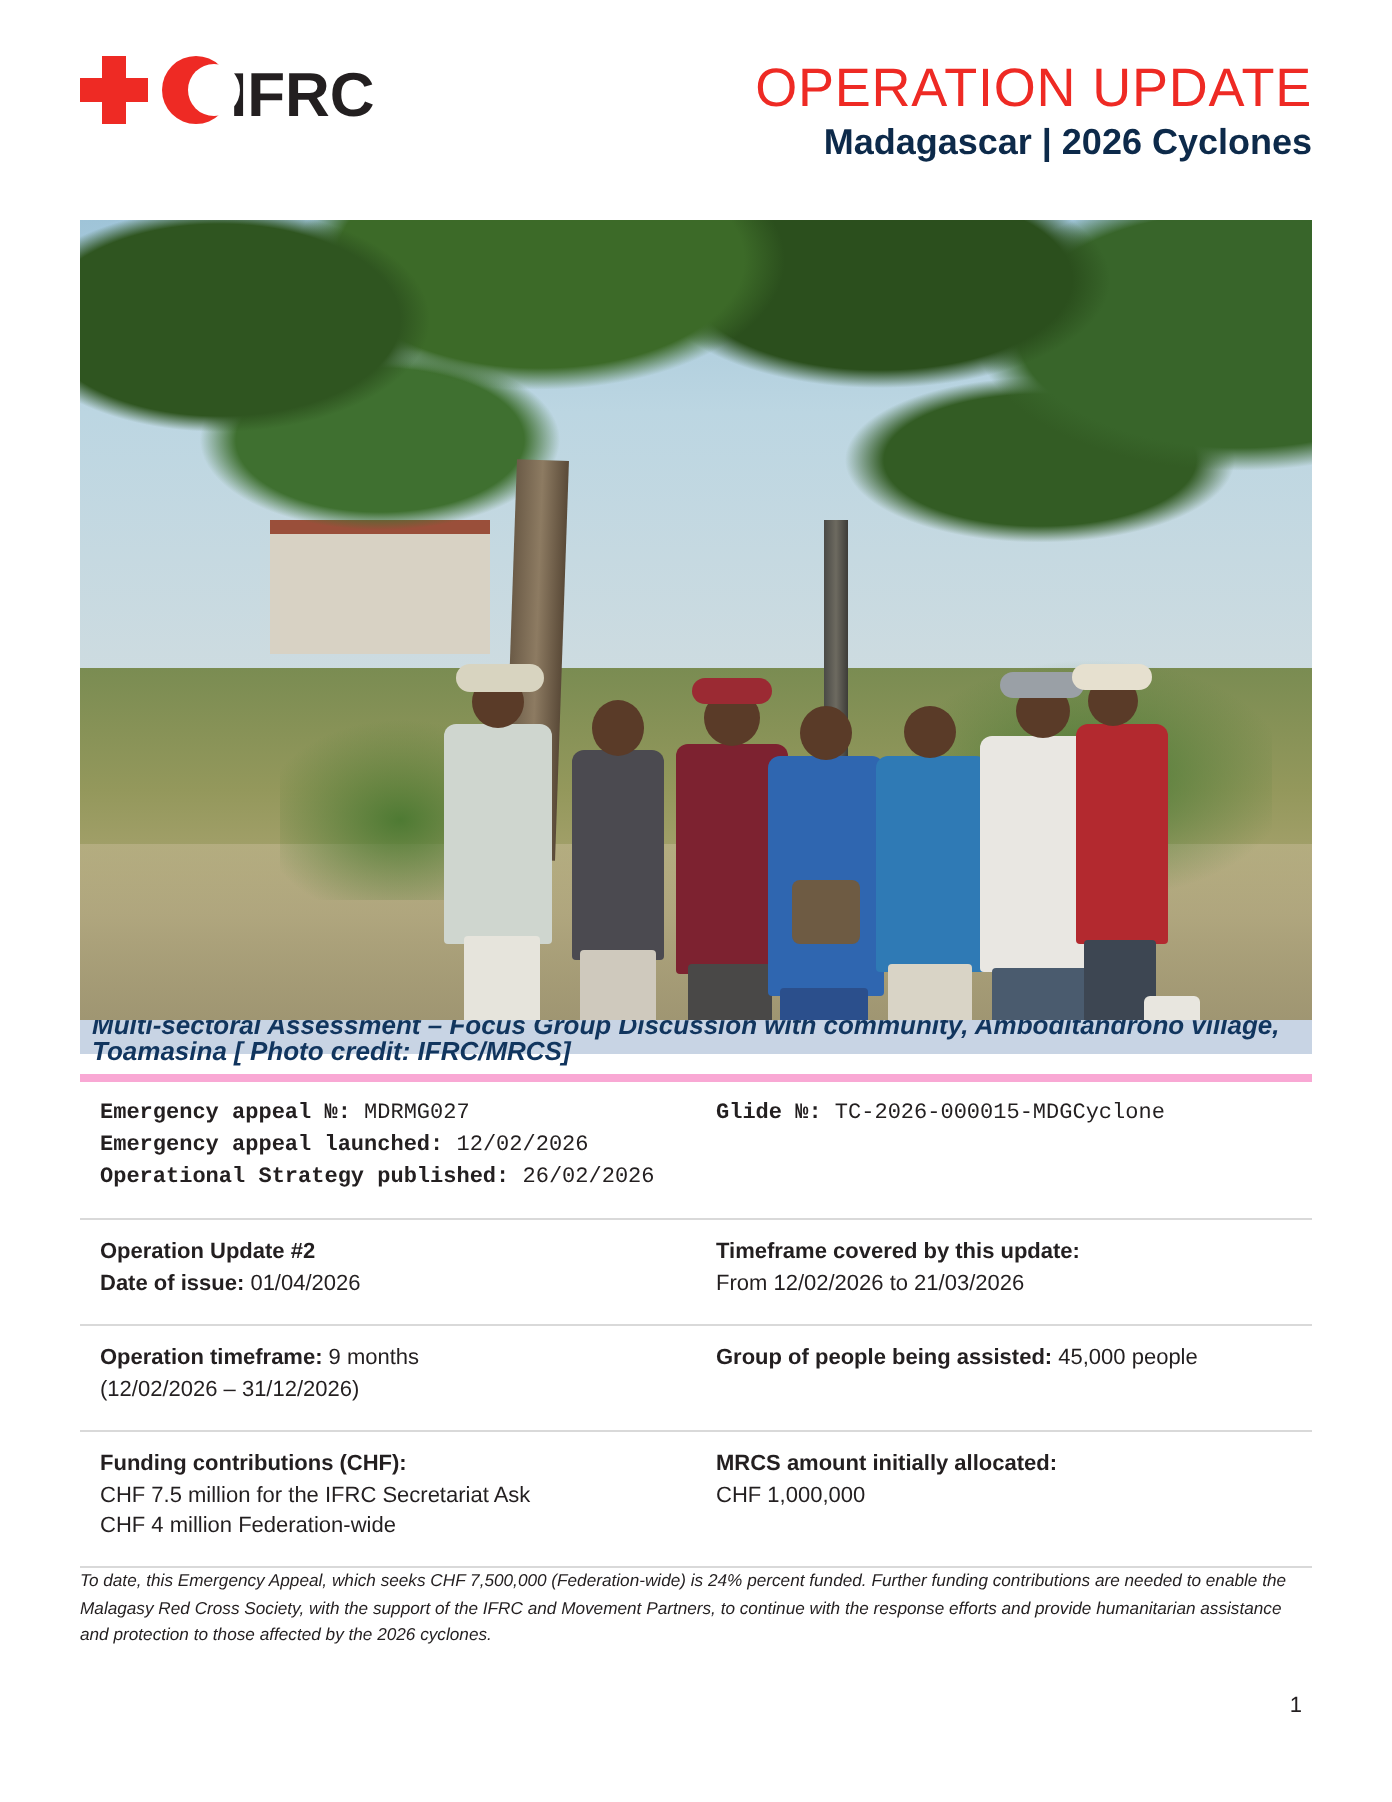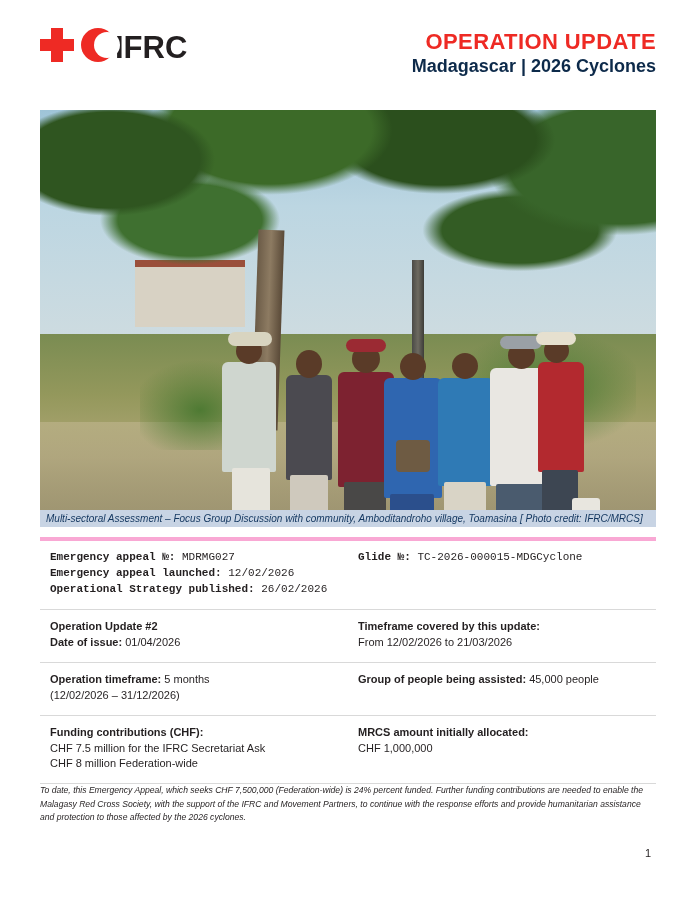--- a/index.html
+++ b/index.html
@@ -70,22 +70,22 @@
     color: #231f20;
     margin-top: 4px;
     line-height: 1;
   }
   .title-block {
     text-align: right;
     padding-top: 4px;
   }
   .doc-title {
     color: #ee2a24;
-    font-weight: bold;
-    font-size: 22px;
+    font-weight: normal;
+    font-size: 27px;
     letter-spacing: 0.4px;
     line-height: 1.05;
   }
   .doc-subtitle {
     color: #0d2a4a;
     font-weight: bold;
     font-size: 18px;
     margin-top: 4px;
     line-height: 1.1;
   }
@@ -149,22 +149,22 @@
   .cap-bar {
     width: 616px;
     height: 17px;
     background: #c8d4e4;
     display: flex;
     align-items: center;
     padding: 0 6px;
     box-sizing: border-box;
   }
   .cap-text {
-    font-size: 10px;
-    font-weight: normal;
+    font-size: 13px;
+    font-weight: bold;
     font-style: italic;
     color: #11355e;
     line-height: 1;
   }
 
   
   .info-table {
     margin-top: 10px;
     width: 616px;
     border-collapse: collapse;
@@ -292,32 +292,32 @@
           <div><span class="lbl">Operation Update #2</span></div>
           <div><span class="lbl">Date of issue:</span><span> 01/04/2026</span></div>
         </td>
         <td class="right">
           <div><span class="lbl">Timeframe covered by this update:</span></div>
           <div><span>From 12/02/2026 to 21/03/2026</span></div>
         </td>
       </tr>
       <tr>
         <td class="left">
-          <div><span class="lbl">Operation timeframe:</span><span> 5 months</span></div>
+          <div><span class="lbl">Operation timeframe:</span><span> 9 months</span></div>
           <div><span>(12/02/2026 – 31/12/2026)</span></div>
         </td>
         <td class="right">
           <div><span class="lbl">Group of people being assisted:</span><span> 45,000 people</span></div>
         </td>
       </tr>
       <tr>
         <td class="left">
           <div><span class="lbl">Funding contributions (CHF):</span></div>
           <div><span>CHF 7.5 million for the IFRC Secretariat Ask</span></div>
-          <div><span>CHF 8 million Federation-wide</span></div>
+          <div><span>CHF 4 million Federation-wide</span></div>
         </td>
         <td class="right">
           <div><span class="lbl">MRCS amount initially allocated:</span></div>
           <div><span>CHF 1,000,000</span></div>
         </td>
       </tr>
     </tbody>
   </table>
 
   <div class="footnote">To date, this Emergency Appeal, which seeks CHF 7,500,000 (Federation-wide) is 24% percent funded. Further funding contributions are needed to enable the Malagasy Red Cross Society, with the support of the IFRC and Movement Partners, to continue with the response efforts and provide humanitarian assistance and protection to those affected by the 2026 cyclones.</div>

